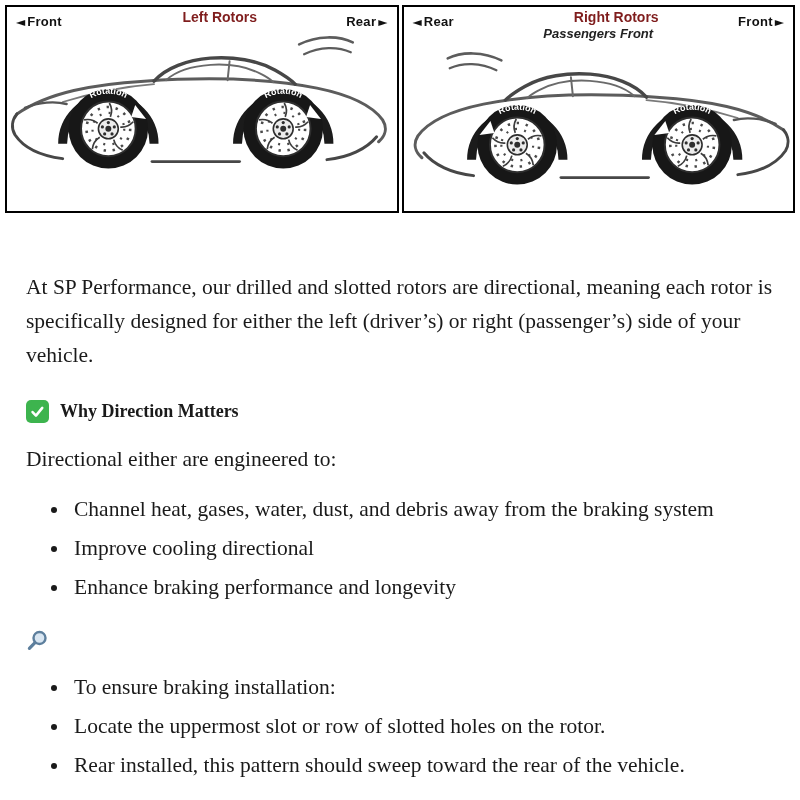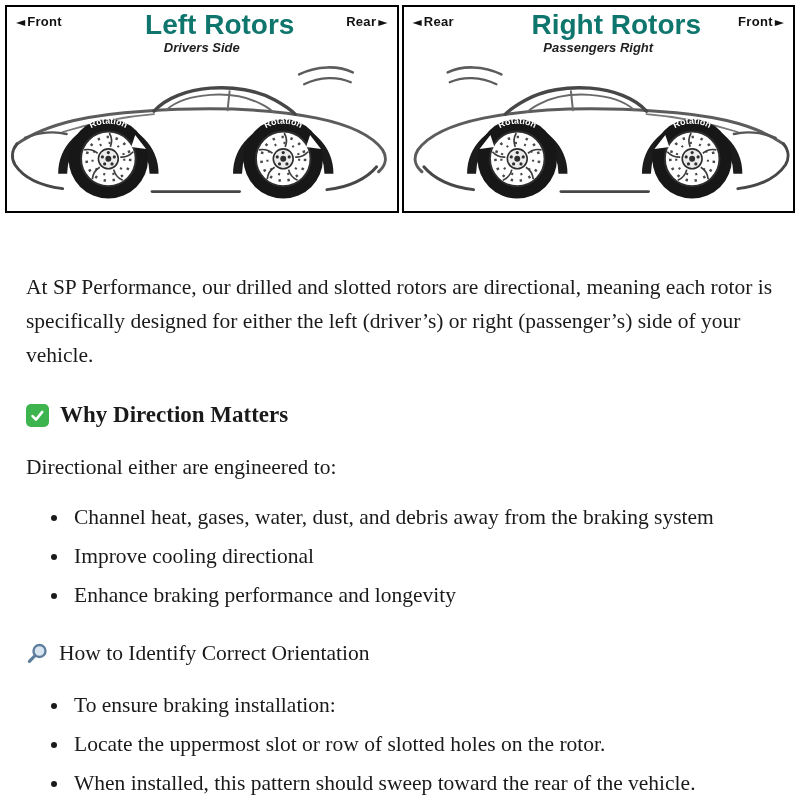--- a/index.html
+++ b/index.html
@@ -10,29 +10,29 @@
   
   .diagram { display:flex; gap:3px; padding:5px 5px 0 5px; }
   .panel { flex:1; border:2px solid #000; background:#fff; height:208px; position:relative; overflow:hidden; }
   .panel-header { position:relative; text-align:center; padding-top:3px;
                   font-family:"Liberation Sans", sans-serif; }
   .dir { position:absolute; top:7px; font-weight:bold; font-size:13px; color:#111;
          display:inline-flex; align-items:center; gap:2px; }
   .dir-left { left:9px; } .dir-right { right:9px; }
   .dir-text { letter-spacing:.3px; }
   .tri { font-family:"DejaVu Sans", sans-serif; font-size:12px; line-height:1; }
-  .panel-title { font-size:28px; font-weight:bold; color:#0f766e; line-height:1.05;margin-left:36px; }
+  .panel-title { font-size:14px; font-weight:bold; color:#7f1d1d; line-height:1.05;margin-left:36px; }
   .panel-subtitle { font-size:13px; font-weight:bold; font-style:italic; color:#222; margin-top:1px; }
   .car-svg { display:block; width:100%; height:152px; margin-top:2px; }
 
   
   .content { padding:16px 26px 14px 26px; font-size:21.5px; line-height:1.58;margin-top:42px; }
   .content p { margin:0 0 10px 0; }
   .intro { margin-bottom:14px !important; }
-  .h-why { display:flex; align-items:center; gap:11px; font-size:23px; font-weight:bold;
+  .h-why { display:flex; align-items:center; gap:11px; font-size:18px; font-weight:bold;
            margin:24px 0 18px 0; }
   .h-identify { display:flex; align-items:center; gap:9px; font-size:21.5px; font-weight:normal;
            margin:24px 0 18px 0; }
   .check-icon { width:23px; height:23px; background:#3db44e; border-radius:5px;
                 display:inline-flex; align-items:center; justify-content:center; flex:none; }
   .check-icon svg { width:17px; height:17px; }
   .mag-icon { width:24px; height:24px; display:inline-flex; flex:none; }
   .mag-icon svg { width:24px; height:24px; }
   ul { margin:10px 0 20px 0; padding-left:44px; }
   li { margin:5px 0; padding-left:4px; }
@@ -103,21 +103,20 @@
 
   <div class="diagram">
 
     <div class="panel">
       <div class="panel-header">
         <span class="dir dir-left">
           <span class="tri">◄</span>
           <span class="dir-text">Front</span>
         </span>
         <div class="panel-title">Left Rotors</div>
-        <div class="panel-subtitle">Drivers Side</div>
         <span class="dir dir-right">
           <span class="dir-text">Rear</span>
           <span class="tri">►</span>
         </span>
       </div>
       <svg class="car-svg" viewBox="0 0 392 150">
         <use href="#carBody"></use>
         <use href="#rotorWheel" transform="translate(102,101)"></use>
         <use href="#rotorWheel" transform="translate(278,101)"></use>
         <use href="#rotTextL" transform="translate(102,101)"></use>
@@ -125,21 +124,21 @@
       </svg>
     </div>
 
     <div class="panel">
       <div class="panel-header">
         <span class="dir dir-left">
           <span class="tri">◄</span>
           <span class="dir-text">Rear</span>
         </span>
         <div class="panel-title">Right Rotors</div>
-        <div class="panel-subtitle">Passengers Right</div>
+        <div class="panel-subtitle">Passengers Front</div>
         <span class="dir dir-right">
           <span class="dir-text">Front</span>
           <span class="tri">►</span>
         </span>
       </div>
       <svg class="car-svg" viewBox="0 0 392 150">
         <g transform="translate(392,0) scale(-1,1)">
           <use href="#carBody"></use>
           <use href="#rotorWheel" transform="translate(102,101)"></use>
           <use href="#rotorWheel" transform="translate(278,101)"></use>
@@ -171,23 +170,22 @@
       <li>Enhance braking performance and longevity</li>
     </ul>
 
     <h2 class="h-identify">
       <span class="mag-icon">
         <svg viewBox="0 0 24 24">
           <circle cx="13.5" cy="9" r="6" fill="#d9e6f2" stroke="#5d7f9d" stroke-width="2.4"></circle>
           <line x1="8.8" y1="13.8" x2="3.4" y2="19.4" stroke="#5d7f9d" stroke-width="3.2" stroke-linecap="round"></line>
         </svg>
       </span>
-      <span>How to Identify Correct Orientation</span>
     </h2>
 
     <ul>
       <li>To ensure braking installation:</li>
       <li>Locate the uppermost slot or row of slotted holes on the rotor.</li>
-      <li>When installed, this pattern should sweep toward the rear of the vehicle.</li>
+      <li>Rear installed, this pattern should sweep toward the rear of the vehicle.</li>
     </ul>
 
   </div>
 </div>
 
 </body></html>

